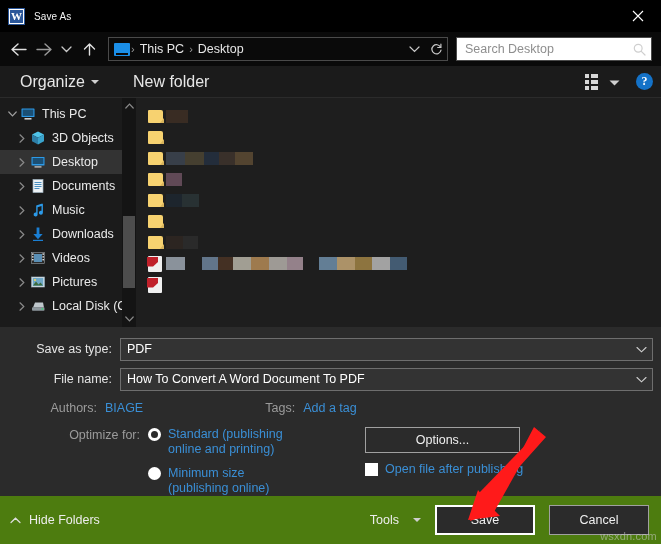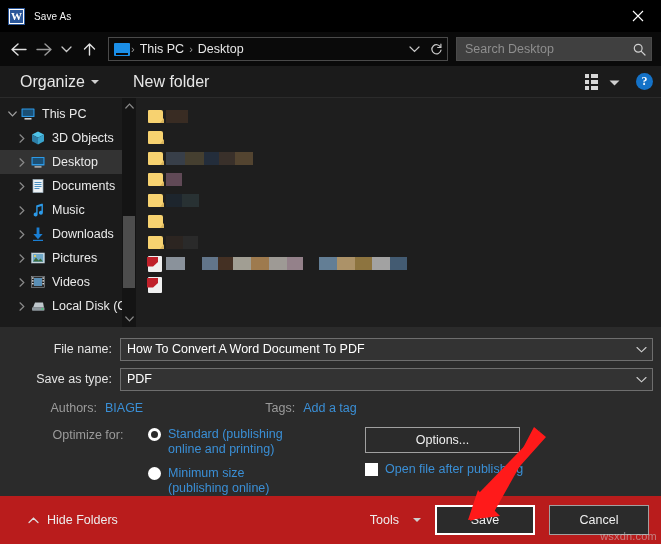--- a/index.html
+++ b/index.html
@@ -145,21 +145,21 @@
     justify-content: center;
     color: #c8c8c8;
     cursor: default;
   }
 
   .searchbox {
     width: 196px;
     height: 24px;
     margin-left: 8px;
     border: 1px solid #4a4a4a;
-    background: #404040;
+    background: #ffffff;
     display: flex;
     align-items: center;
     box-sizing: border-box;
     flex: 0 0 auto;
   }
   .searchbox .ph {
     flex: 1 1 auto;
     font-size: 12.5px;
     color: #8e8e8e;
     padding-left: 8px;
@@ -440,21 +440,21 @@
     display: flex;
     padding-top: 8px;
   }
   .opt-left {
     width: 360px;
     flex: 0 0 auto;
     display: flex;
   }
   .opt-left-label {
     width: 148px;
-    text-align: center;
+    text-align: right;
     padding-right: 8px;
     font-size: 12.5px;
     color: #9b9b9b;
     box-sizing: border-box;
     flex: 0 0 auto;
     padding-top: 1px;
     padding-left: 36px;
   }
   .radio-group { display: flex; flex-direction: column; gap: 9px; }
   .radio-item { display: flex; align-items: flex-start; gap: 7px; cursor: default; }
@@ -513,23 +513,23 @@
     flex: 0 0 auto;
   }
   .check-label { font-size: 12.5px; color: #3a8fd6; }
 
   
   .footer {
     flex: 0 0 auto;
     height: 48px;
     display: flex;
     align-items: center;
-    padding: 0 12px 0 28px;
-    box-sizing: border-box;
-    background: #b91c1c;
+    padding: 0 12px 0 10px;
+    box-sizing: border-box;
+    background: #4d7c0f;
   }
   .hide-folders {
     display: flex;
     align-items: center;
     gap: 8px;
     font-size: 12.5px;
     color: #ededed;
     cursor: default;
   }
   .footer-spacer { flex: 1 1 auto; }
@@ -759,44 +759,44 @@
               </svg></span>
             <span class="tree-label">Downloads</span>
           </div>
           <div class="tree-row indent">
             <span class="expander">
               <svg width="6" height="9" viewBox="0 0 6 9">
                 <path d="M1 0.8 L4.8 4.5 L1 8.2" stroke="#8a8a8a" stroke-width="1.2" fill="none" stroke-linecap="round"></path>
               </svg>
             </span>
             <span class="tree-ico"><svg width="16" height="16" viewBox="0 0 16 16">
-                <rect x="1.5" y="3" width="13" height="10" fill="#e8eef2" stroke="#8fa4b2" stroke-width="0.7"></rect>
-                <rect x="2.6" y="4" width="10.8" height="8" fill="#6fa8c8"></rect>
-                <path d="M3 11.5 L6 7.5 L8.5 10.5 L10.5 8.5 L13 11.5 Z" fill="#3c6b3c"></path>
-                <circle cx="5" cy="6" r="1.1" fill="#f0d45a"></circle>
-              </svg></span>
-            <span class="tree-label">Pictures</span>
-          </div>
-          <div class="tree-row indent">
-            <span class="expander">
-              <svg width="6" height="9" viewBox="0 0 6 9">
-                <path d="M1 0.8 L4.8 4.5 L1 8.2" stroke="#8a8a8a" stroke-width="1.2" fill="none" stroke-linecap="round"></path>
-              </svg>
-            </span>
-            <span class="tree-ico"><svg width="16" height="16" viewBox="0 0 16 16">
                 <rect x="1.5" y="2.5" width="13" height="11" fill="#2a2a2a" stroke="#9aa0a6" stroke-width="0.6"></rect>
                 <rect x="4" y="4" width="8" height="8" fill="#5a8fb5"></rect>
                 <rect x="2" y="3.4" width="1.6" height="1.4" fill="#ddd"></rect>
                 <rect x="2" y="6.2" width="1.6" height="1.4" fill="#ddd"></rect>
                 <rect x="2" y="9" width="1.6" height="1.4" fill="#ddd"></rect>
                 <rect x="12.4" y="3.4" width="1.6" height="1.4" fill="#ddd"></rect>
                 <rect x="12.4" y="6.2" width="1.6" height="1.4" fill="#ddd"></rect>
                 <rect x="12.4" y="9" width="1.6" height="1.4" fill="#ddd"></rect>
               </svg></span>
             <span class="tree-label">Videos</span>
+          </div>
+          <div class="tree-row indent">
+            <span class="expander">
+              <svg width="6" height="9" viewBox="0 0 6 9">
+                <path d="M1 0.8 L4.8 4.5 L1 8.2" stroke="#8a8a8a" stroke-width="1.2" fill="none" stroke-linecap="round"></path>
+              </svg>
+            </span>
+            <span class="tree-ico"><svg width="16" height="16" viewBox="0 0 16 16">
+                <rect x="1.5" y="3" width="13" height="10" fill="#e8eef2" stroke="#8fa4b2" stroke-width="0.7"></rect>
+                <rect x="2.6" y="4" width="10.8" height="8" fill="#6fa8c8"></rect>
+                <path d="M3 11.5 L6 7.5 L8.5 10.5 L10.5 8.5 L13 11.5 Z" fill="#3c6b3c"></path>
+                <circle cx="5" cy="6" r="1.1" fill="#f0d45a"></circle>
+              </svg></span>
+            <span class="tree-label">Pictures</span>
           </div>
           <div class="tree-row indent">
             <span class="expander">
               <svg width="6" height="9" viewBox="0 0 6 9">
                 <path d="M1 0.8 L4.8 4.5 L1 8.2" stroke="#8a8a8a" stroke-width="1.2" fill="none" stroke-linecap="round"></path>
               </svg>
             </span>
             <span class="tree-ico"><svg width="16" height="16" viewBox="0 0 16 16">
                 <path d="M3 9.5 L5 4.5 H13 L14 9.5 Z" fill="#bfc7cc"></path>
                 <rect x="2" y="9.2" width="12.5" height="3.6" rx="0.8" fill="#8e989e"></rect>
@@ -876,35 +876,35 @@
           <div class="fl-row">
             <span class="pdf-ico"></span>
           </div>
         </div>
     </div>
   </div>
 
   <div class="form">
 
     <div class="form-row">
-      <div class="form-label">File name:</div>
+      <div class="form-label">Save as type:</div>
       <div class="combo">
-        <div class="val">How To Convert A Word Document To PDF</div>
+        <div class="val">PDF</div>
         <div class="cbtn">
           <svg width="11" height="7" viewBox="0 0 11 7">
               <path d="M1 1.5 L5.5 5.8 L10 1.5" stroke="#cfcfcf" stroke-width="1.1" fill="none" stroke-linecap="round"></path>
             </svg>
         </div>
       </div>
     </div>
 
     <div class="form-row">
-      <div class="form-label">Save as type:</div>
+      <div class="form-label">File name:</div>
       <div class="combo">
-        <div class="val">PDF</div>
+        <div class="val">How To Convert A Word Document To PDF</div>
         <div class="cbtn">
           <svg width="11" height="7" viewBox="0 0 11 7">
               <path d="M1 1.5 L5.5 5.8 L10 1.5" stroke="#cfcfcf" stroke-width="1.1" fill="none" stroke-linecap="round"></path>
             </svg>
         </div>
       </div>
     </div>
 
     <div class="meta-row">
       <div class="meta-label" style="width:105px;">Authors:</div>

